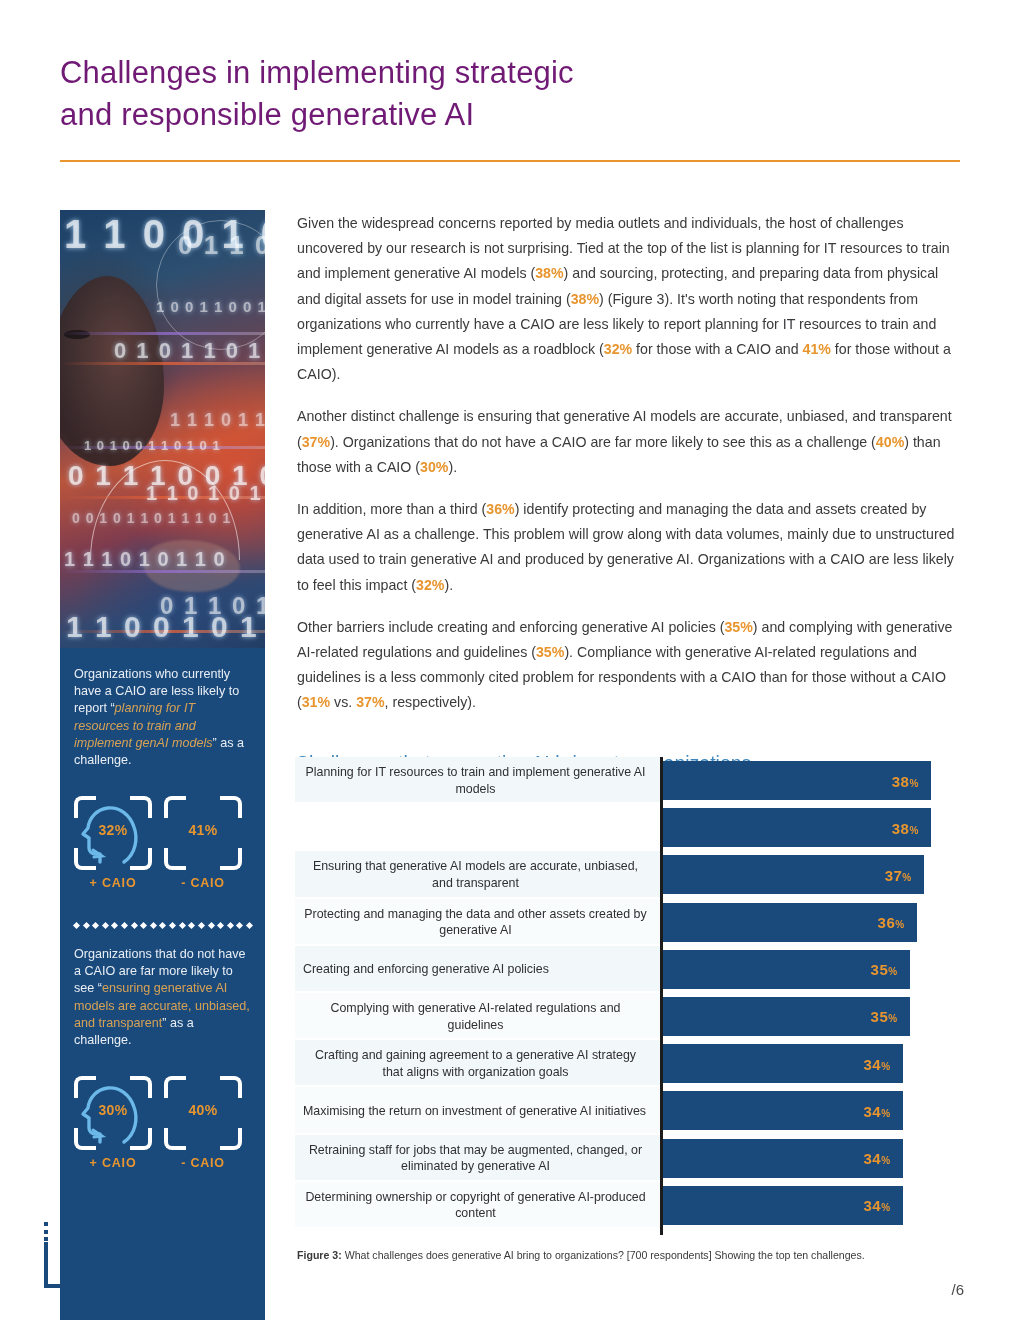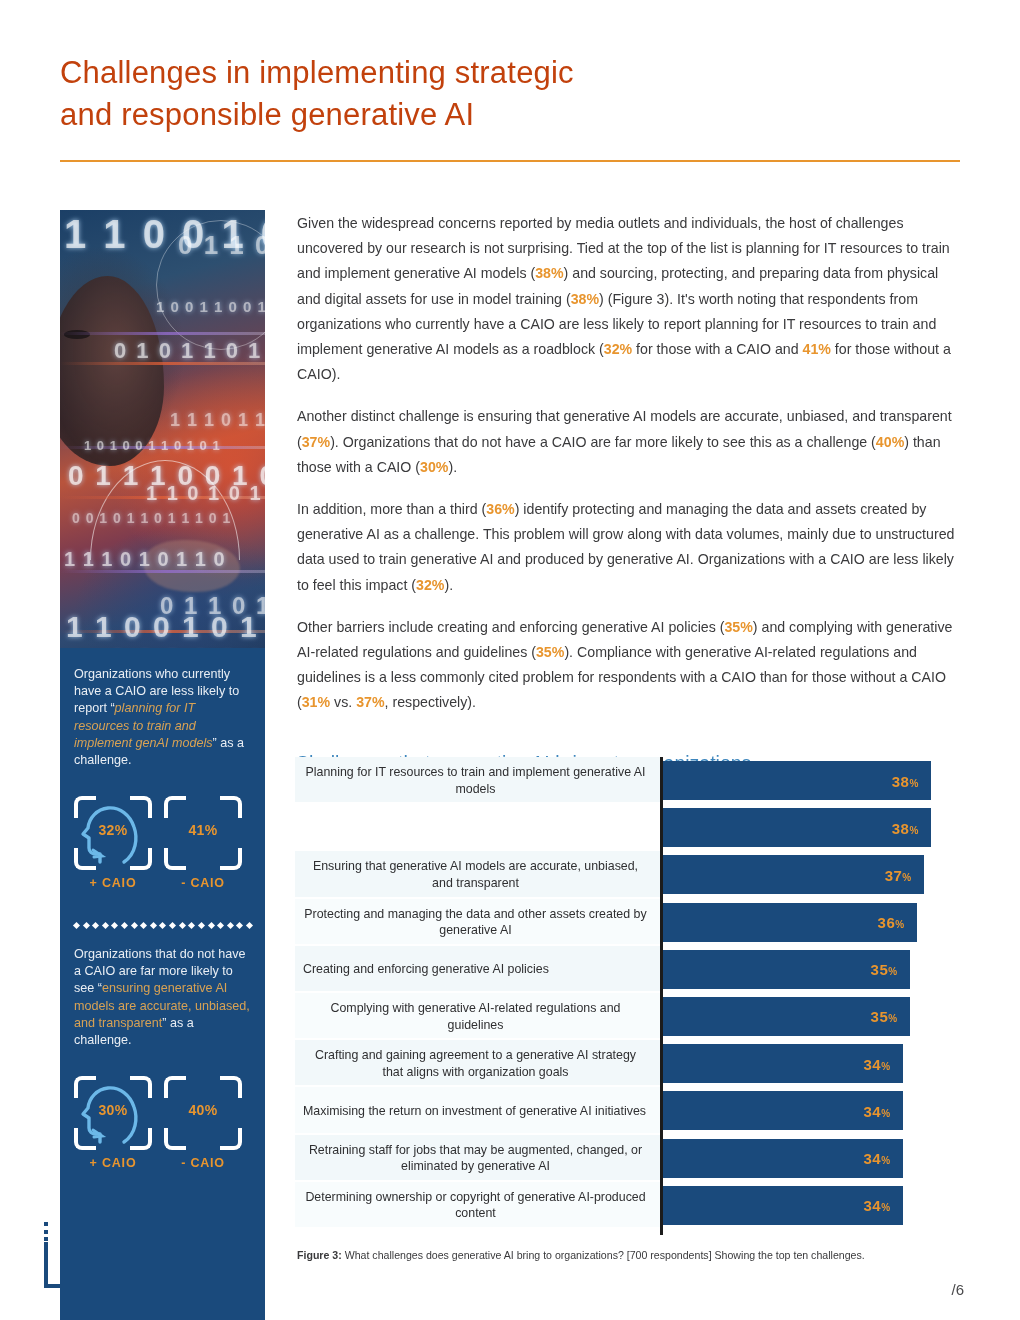--- a/index.html
+++ b/index.html
@@ -19,21 +19,21 @@
 
   
   .page-title {
     position: absolute;
     left: 60px;
     top: 52px;
     width: 700px;
     font-size: 31px;
     line-height: 42px;
     font-weight: 400;
-    color: #c2410c;
+    color: #701a75;
     letter-spacing: 0.2px;
   }
   .title-rule {
     position: absolute;
     left: 60px;
     top: 160px;
     width: 900px;
     height: 2px;
     background: #e8952e;
   }

